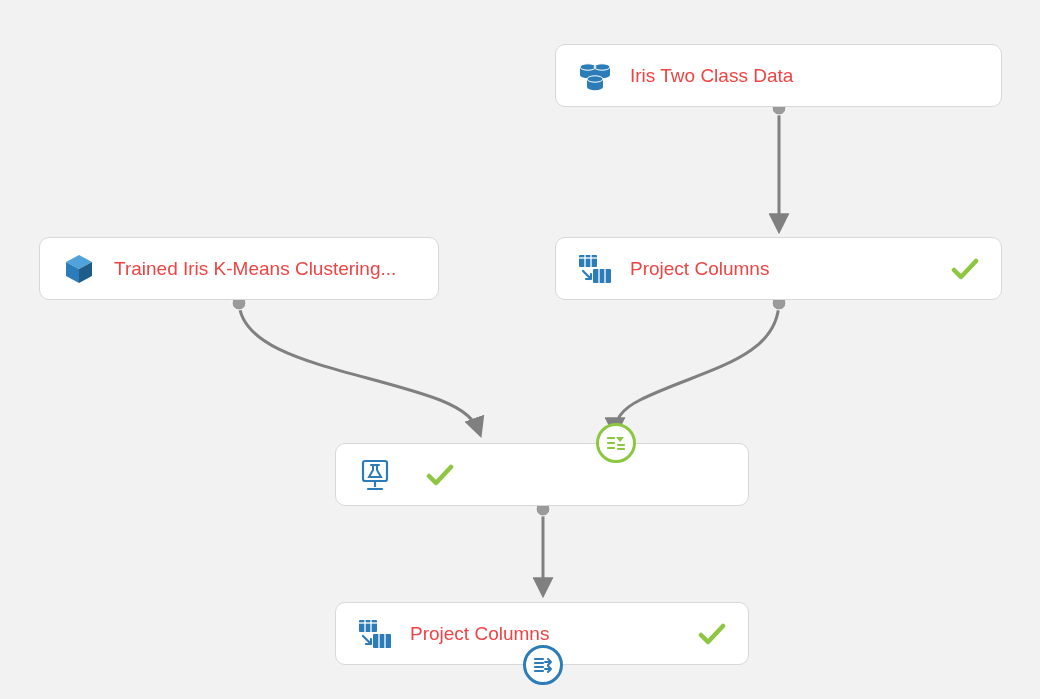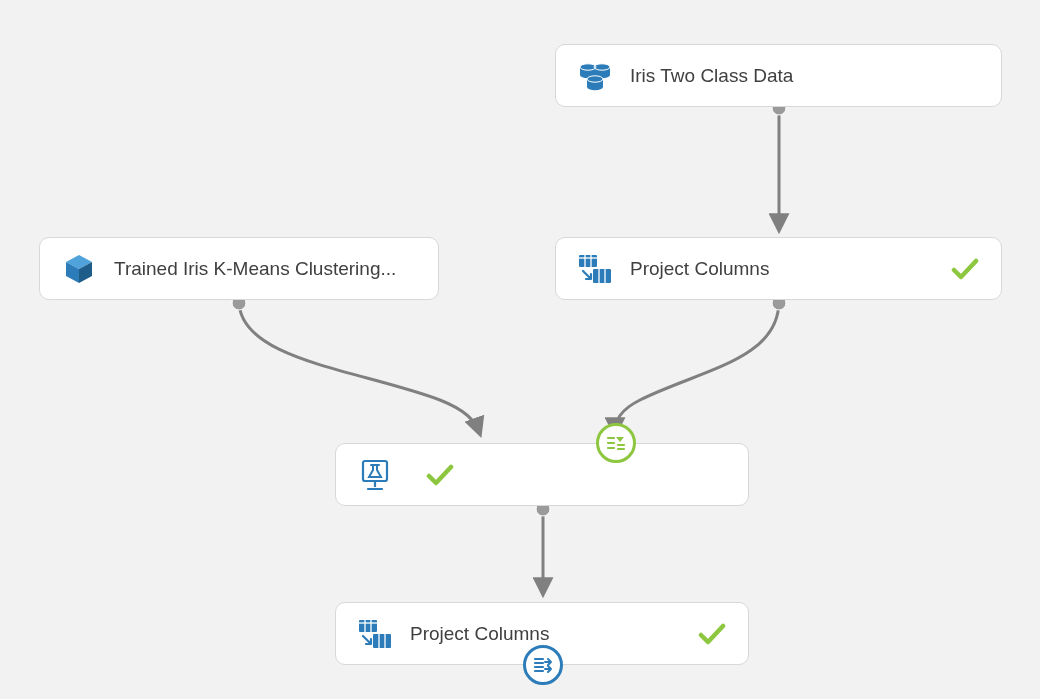--- a/index.html
+++ b/index.html
@@ -20,21 +20,21 @@
   .node {
     position: absolute;
     background: #ffffff;
     border: 1px solid #d8d8d8;
     border-radius: 10px;
     box-sizing: border-box;
     display: flex;
     align-items: center;
     padding: 0 22px;
     font-size: 19px;
-    color: #404040;
+    color: #ef4444;
     cursor: grab;
   }
   .node .icon-slot {
     width: 34px;
     height: 34px;
     flex: 0 0 34px;
     margin-right: 18px;
     display: flex;
     align-items: center;
     justify-content: center;

